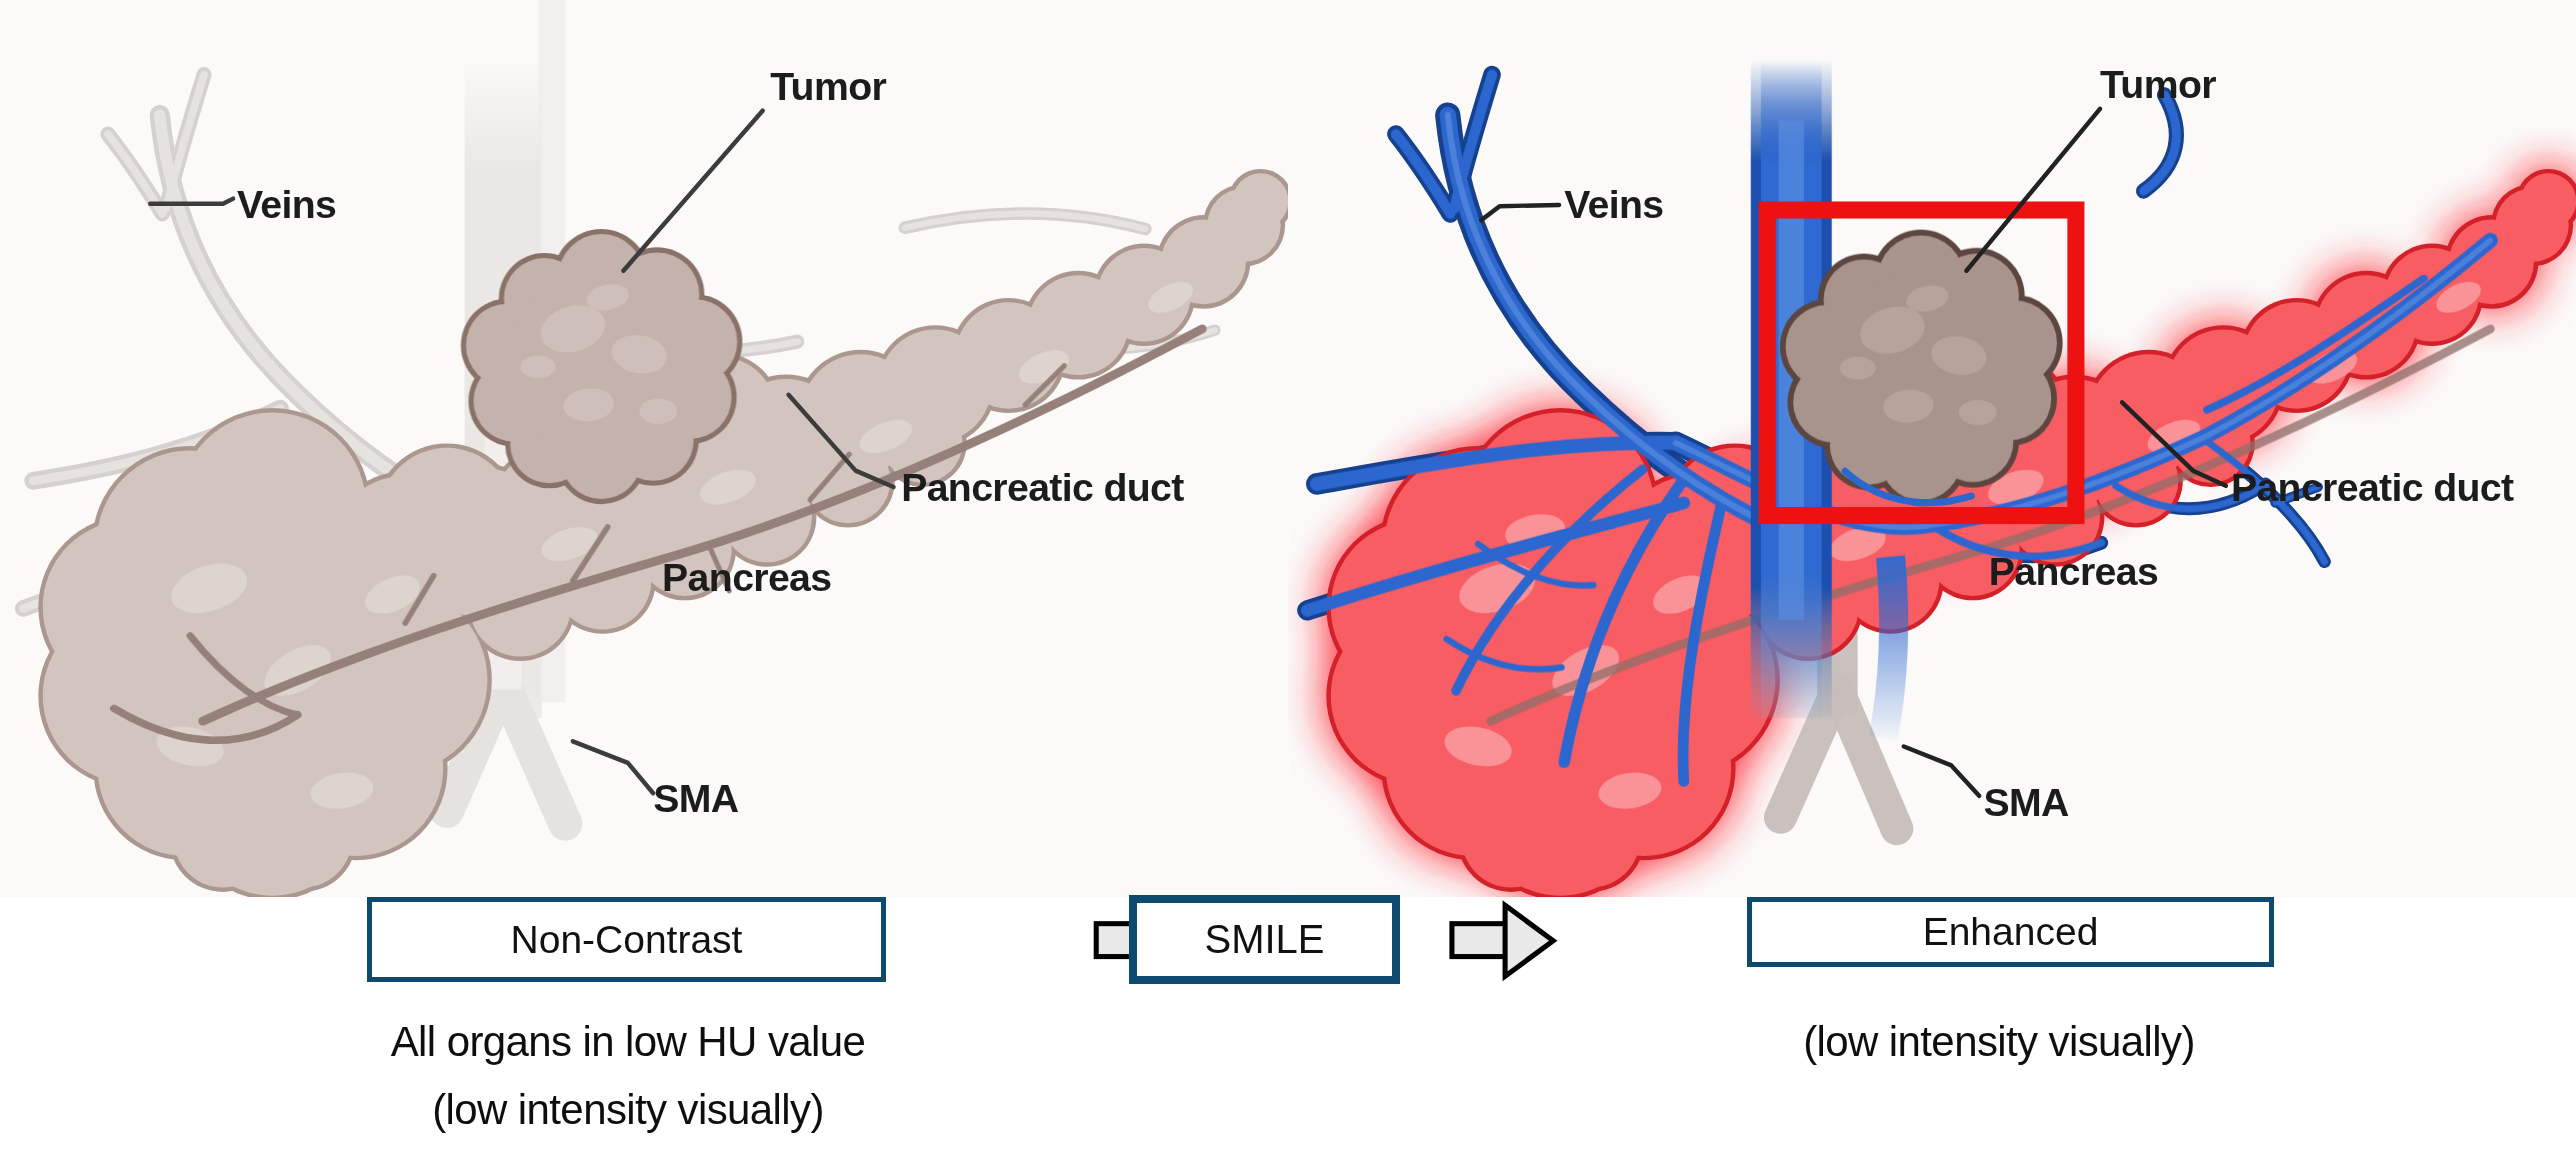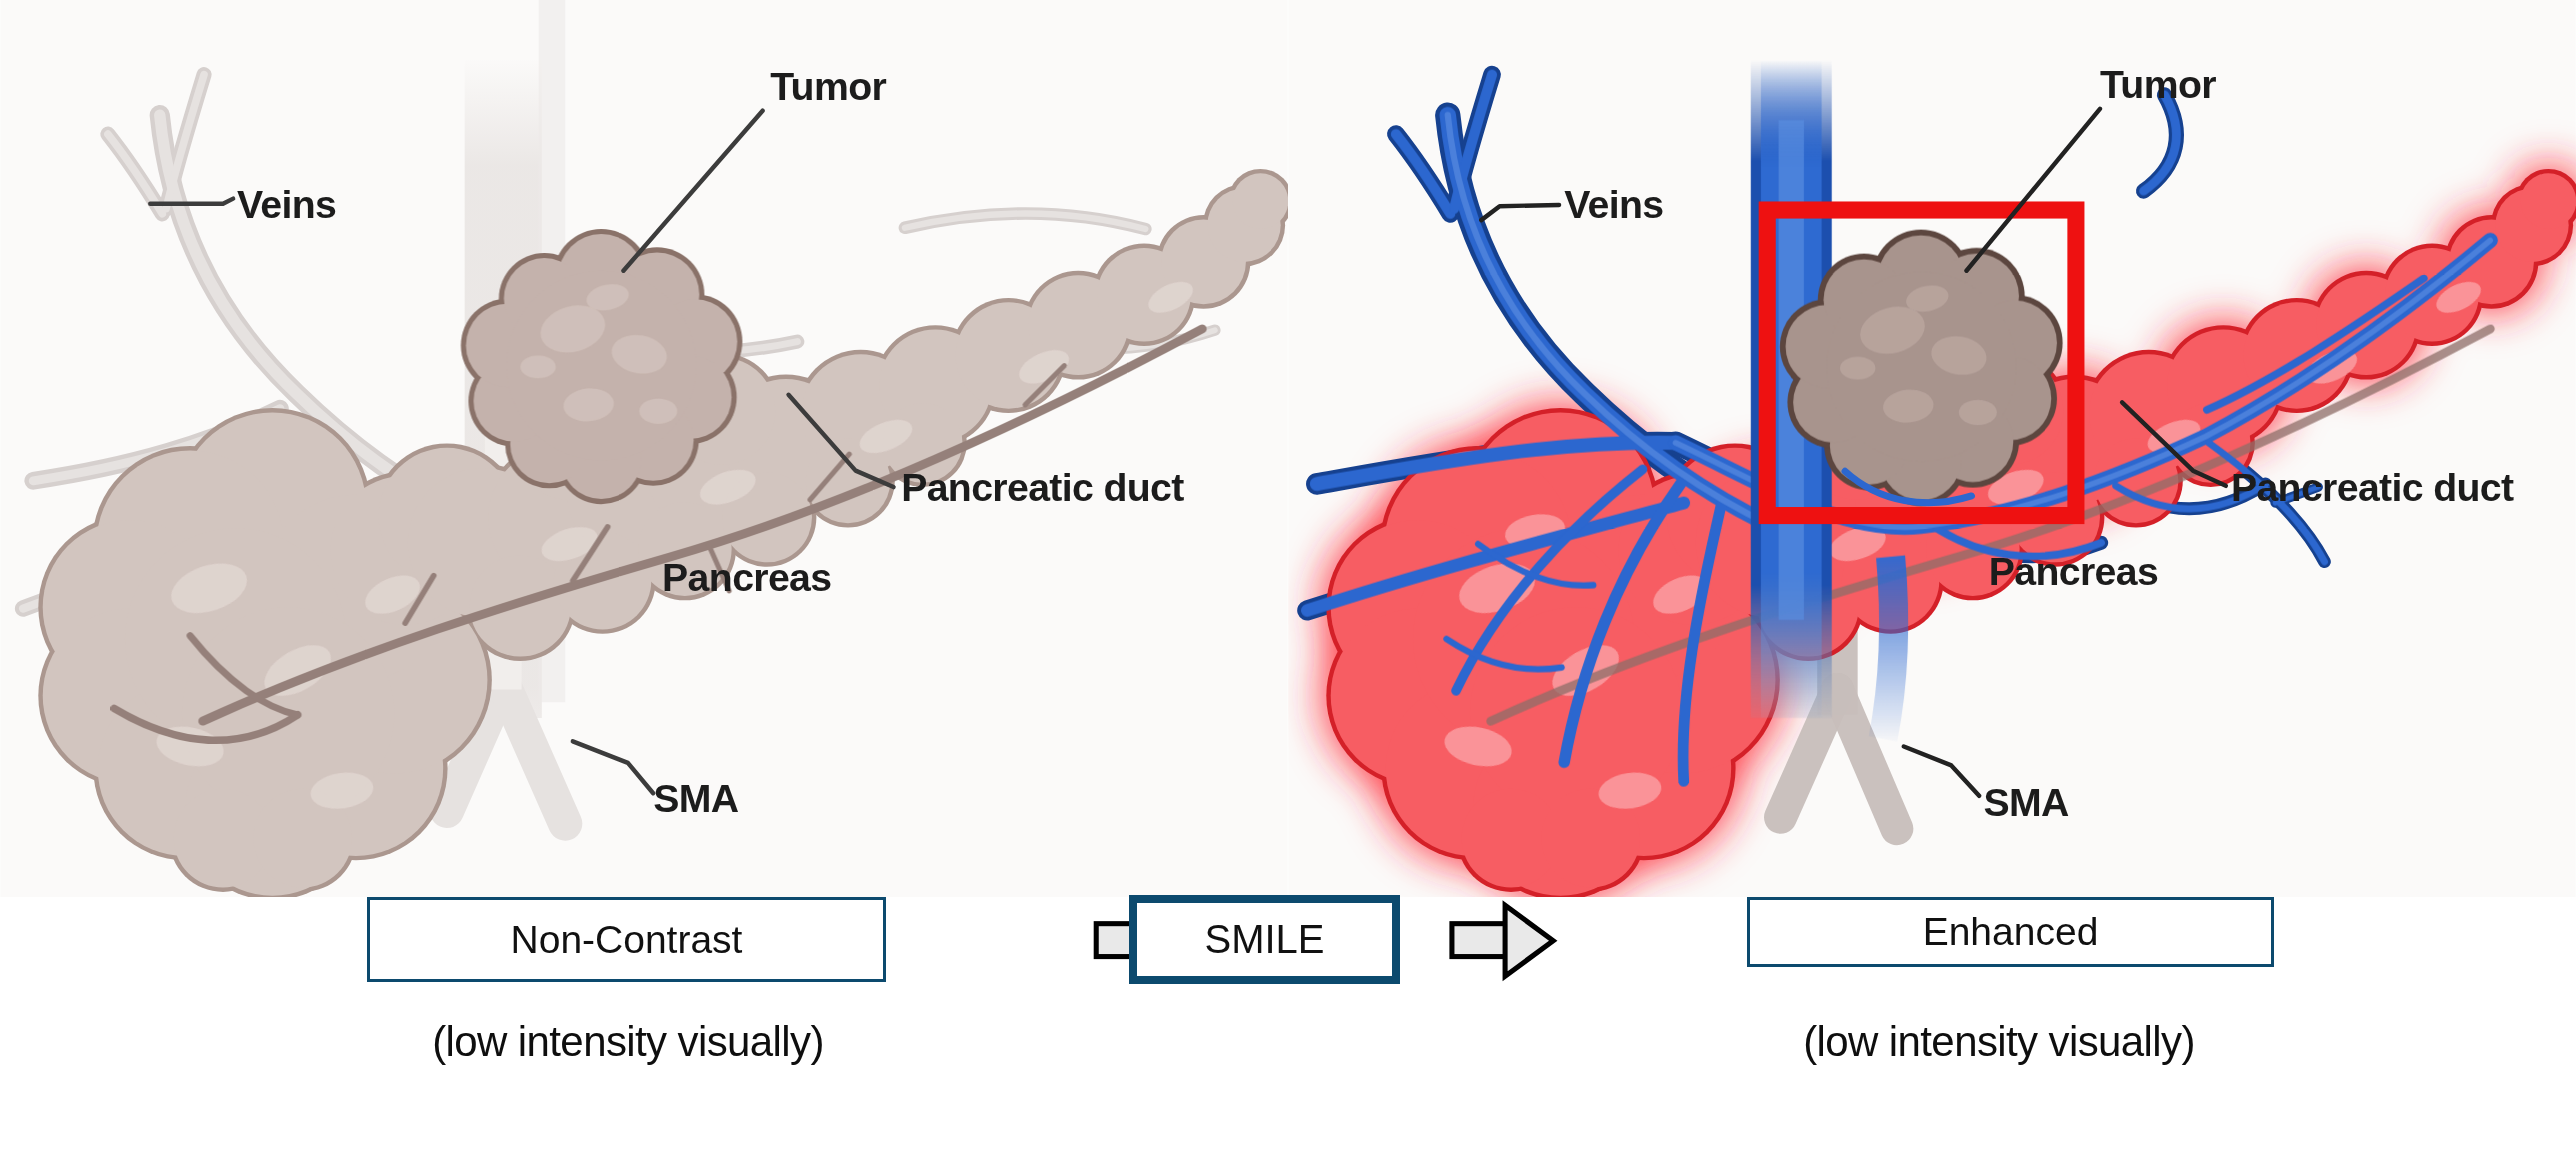--- a/index.html
+++ b/index.html
@@ -1,21 +1,21 @@
 <!DOCTYPE html>
 <html style="font-size:10px"><head>
 <meta charset="utf-8">
 <style>
   html,body{margin:0;padding:0;background:#ffffff;}
   body{width:2576px;height:1172px;position:relative;font-family:"Liberation Sans",sans-serif;overflow:hidden;}
   .panel-svg{position:absolute;top:0;height:897px;width:1288px;z-index:1;}
   #left-panel{left:0;}
   #right-panel{left:1288px;}
   #arrow-layer{position:absolute;left:0;top:0;width:2576px;height:1172px;z-index:2;}
-  .labelbox{position:absolute;z-index:3;background:#ffffff;border:3px solid #0c4a6e;
+  .labelbox{position:absolute;z-index:3;background:#ffffff;border:5px solid #0c4a6e;
     display:flex;align-items:center;justify-content:center;box-sizing:border-box;
     font-size:39px;color:#111;letter-spacing:0px;}
   #noncontrast-box{left:367px;top:897px;width:519px;height:85px;}
   #smile-box{left:1129px;top:895px;width:271px;height:89px;border-width:8.2px;font-size:40px;text-align:right;}
   #enhanced-box{left:1747px;top:897px;width:527px;height:70px;}
   .caption{position:absolute;z-index:3;width:696px;text-align:center;font-size:42px;
     color:#0e0e0e;line-height:68px;letter-spacing:-0.6px;}
   #left-caption{left:280px;top:1008px;}
   #right-caption{left:1651px;top:1008px;}
   .lbl{font-family:"Liberation Sans",sans-serif;font-weight:700;font-size:62px;fill:#1c1c1c;letter-spacing:-1px;}
@@ -532,18 +532,19 @@
   <span>Non-Contrast</span>
 </div>
 <div id="smile-box" class="labelbox">
   <span>SMILE</span>
 </div>
 <div id="enhanced-box" class="labelbox">
   <span>Enhanced</span>
 </div>
 
 <div id="left-caption" class="caption">
+  <div>All organs in low HU value</div>
   <div>(low intensity visually)</div>
 </div>
 <div id="right-caption" class="caption">
   <div>(low intensity visually)</div>
 </div>
 
 
 </body></html>

